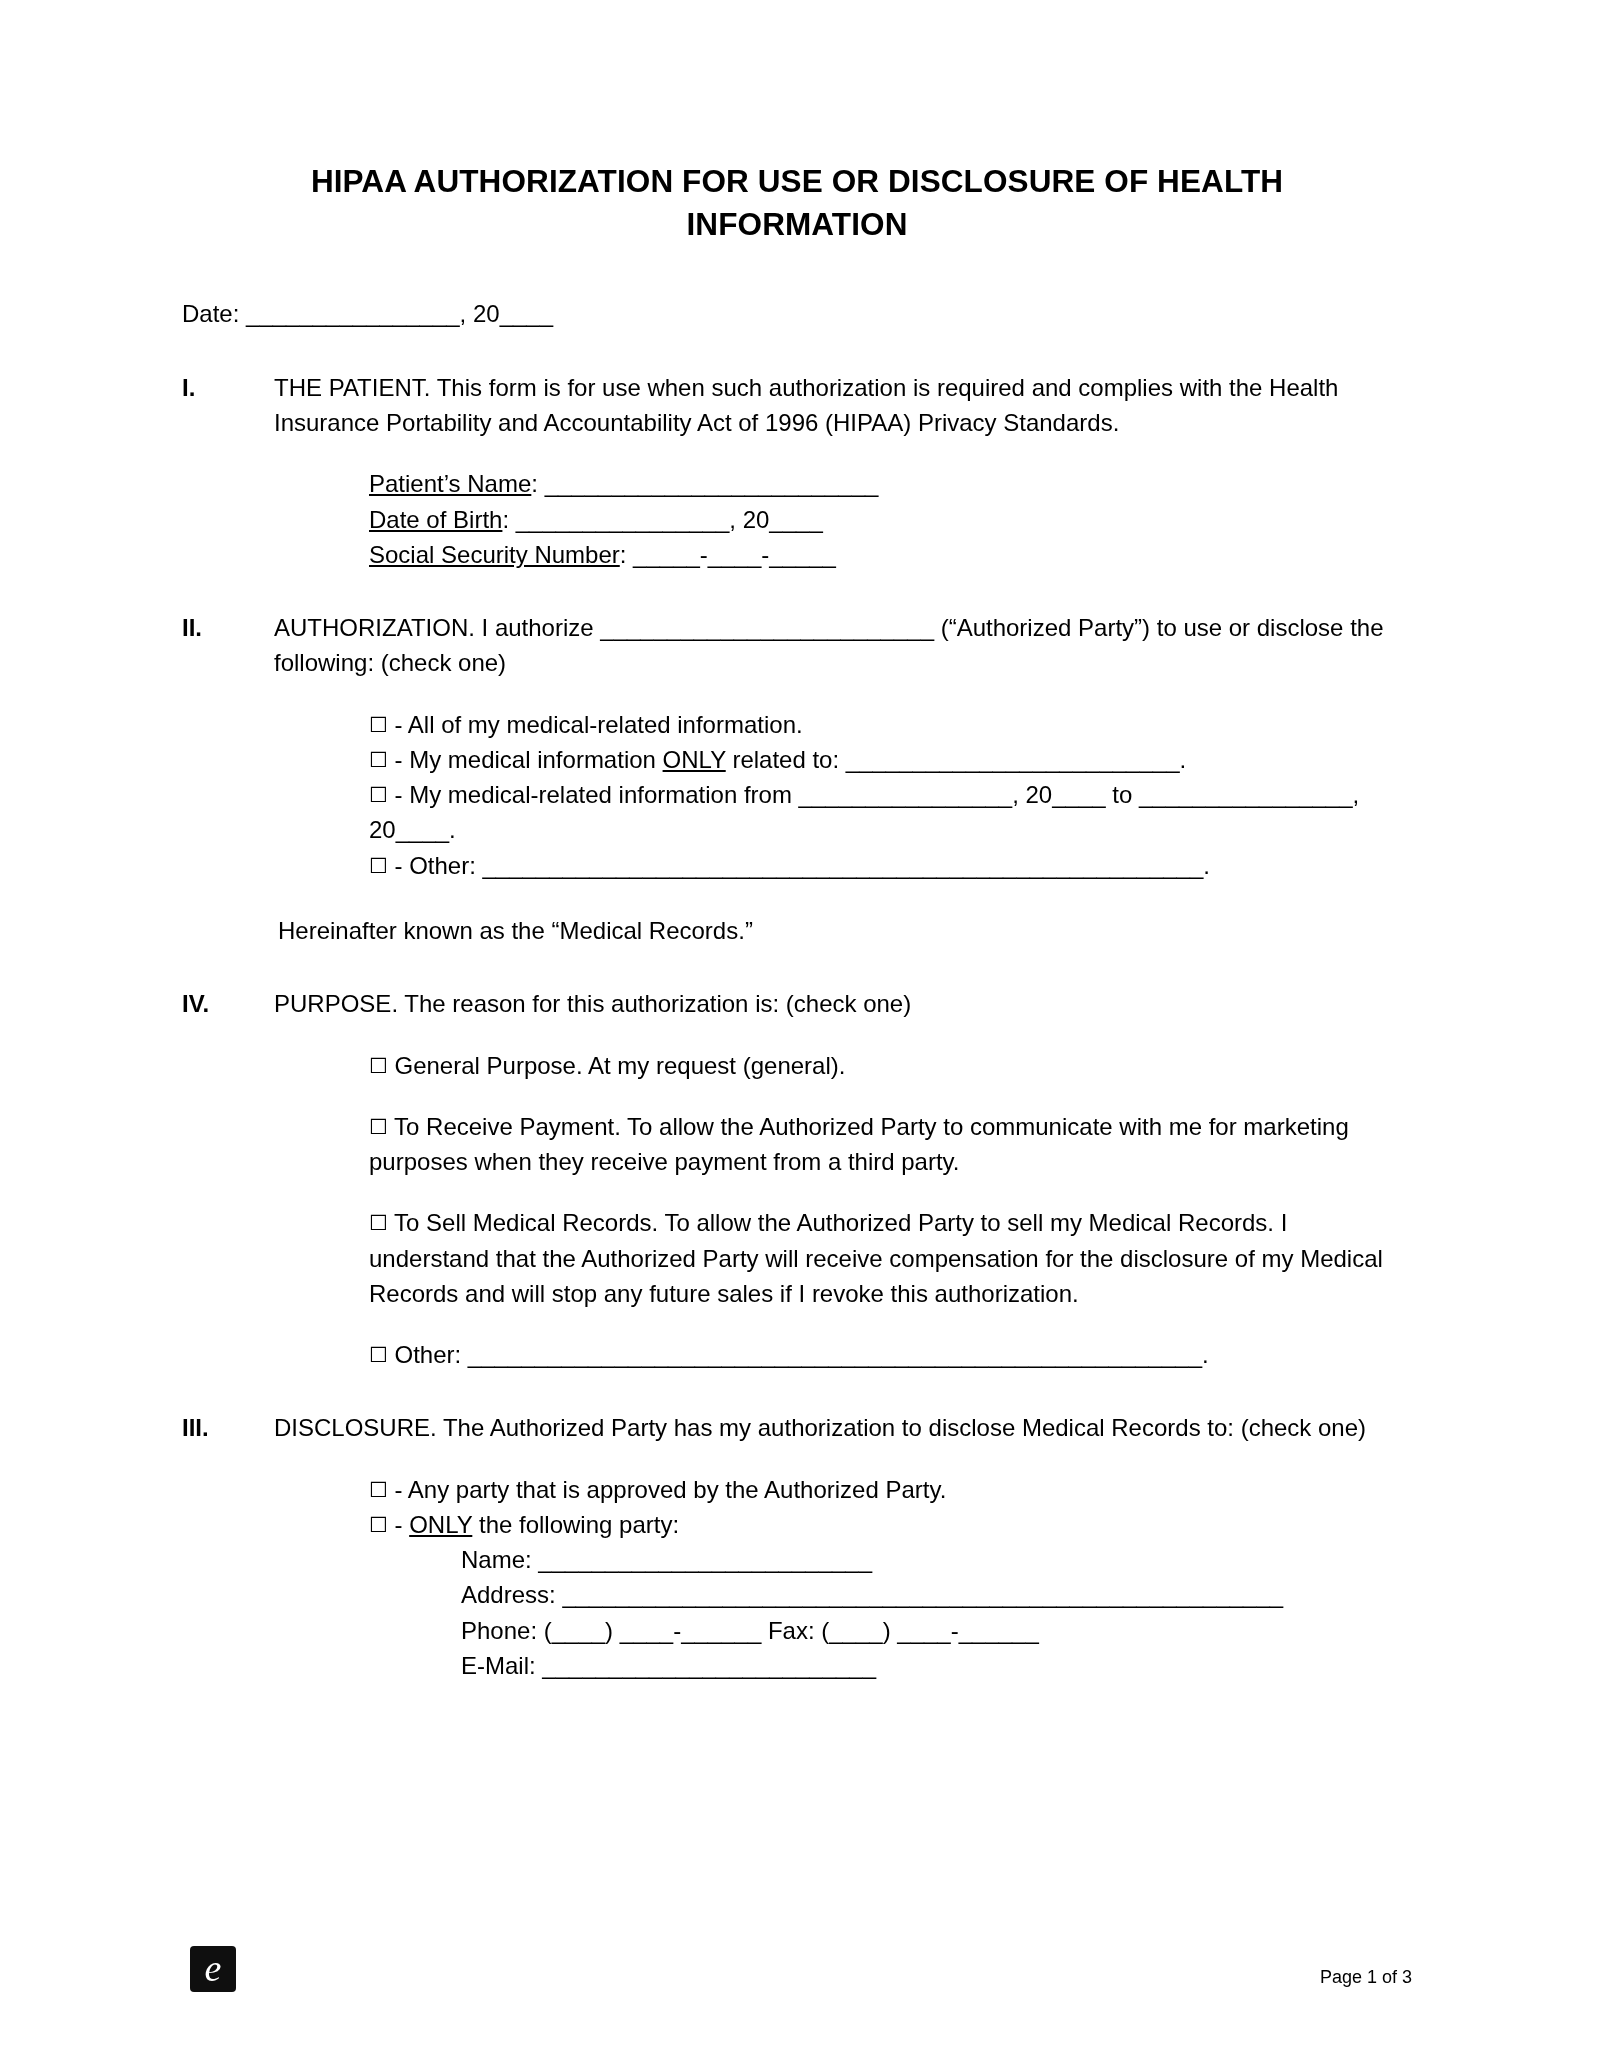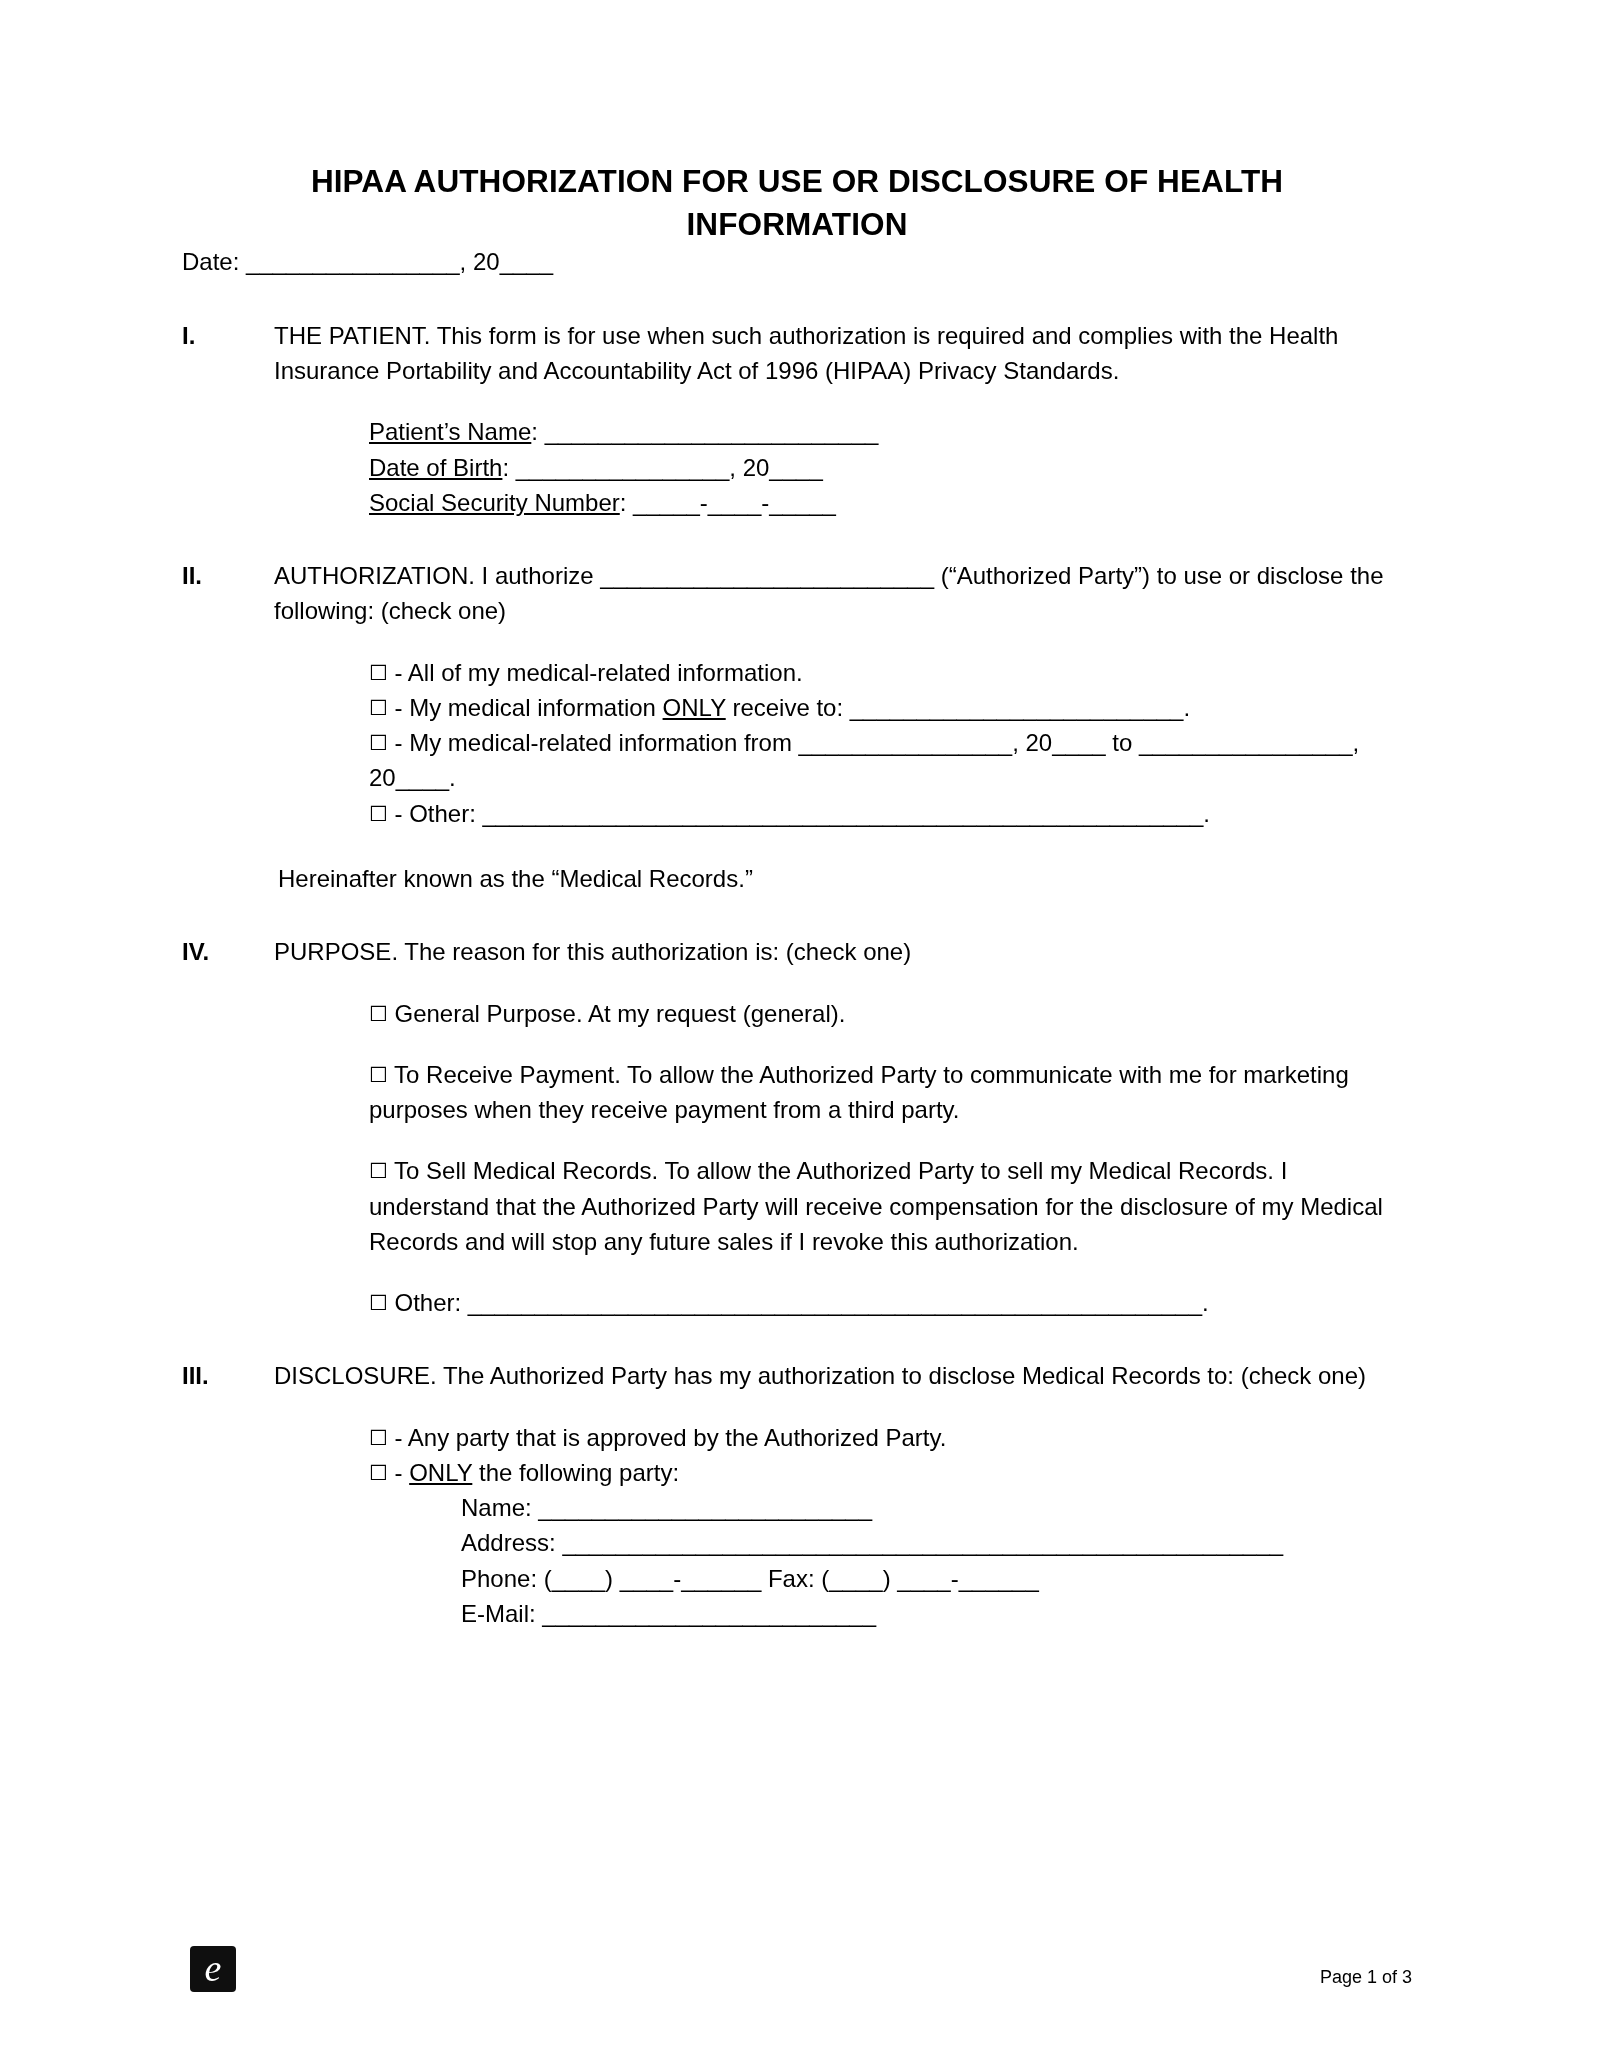--- a/index.html
+++ b/index.html
@@ -31,20 +31,21 @@
     font-size: 31.5px;
     font-weight: bold;
     text-align: center;
     line-height: 1.35;
     margin: 0 0 0 0;
     padding: 0 30px;
     letter-spacing: 0.1px;
   }
   .date-line {
     font-size: 24px;
+    margin-top: 52px;
     margin-bottom: 0;
     line-height: 1.45;
   }
   .section {
     display: flex;
     margin-top: 38px;
     font-size: 24px;
     line-height: 1.47;
   }
   .sec-num {
@@ -136,21 +137,21 @@
       <div class="sec-body">
         <span class="bold">AUTHORIZATION</span><span>. I authorize _________________________ (“Authorized Party”) to use or disclose the following: (check one)</span>
 
         <div class="indent-block">
           <div>
             <span class="chk">☐</span>
             <span>- All of my medical-related information.</span>
           </div>
           <div>
             <span class="chk">☐</span>
-            <span>- My medical information </span><span class="underline">ONLY</span><span> receive to: _________________________.</span>
+            <span>- My medical information </span><span class="underline">ONLY</span><span> related to: _________________________.</span>
           </div>
           <div>
             <span class="chk">☐</span>
             <span>- My medical-related information from ________________, 20____ to ________________, 20____.</span>
           </div>
           <div>
             <span class="chk">☐</span>
             <span>- Other: ______________________________________________________.</span>
           </div>
         </div>

